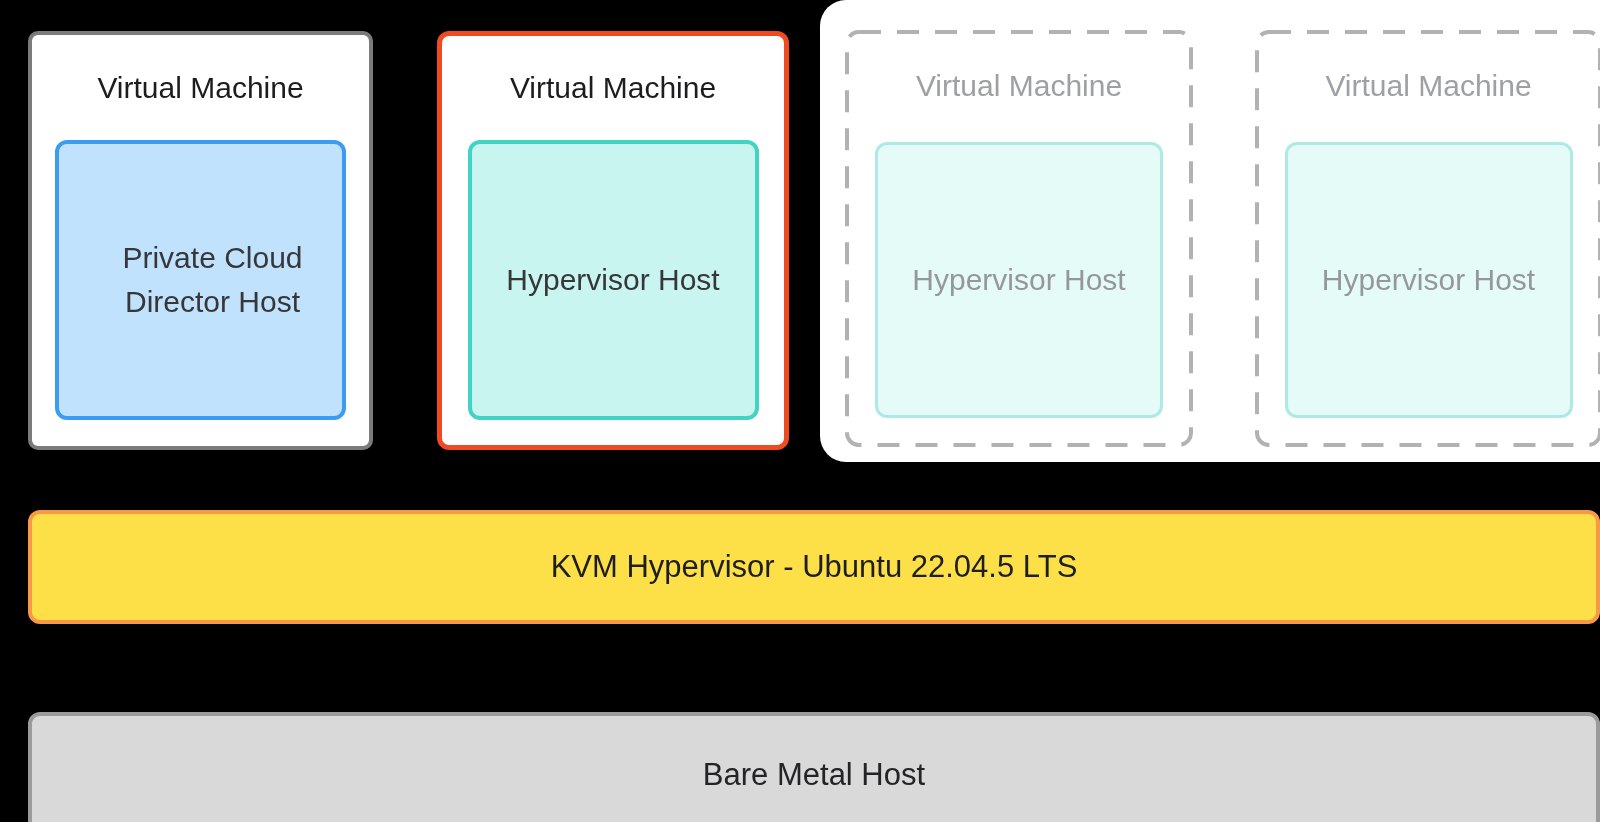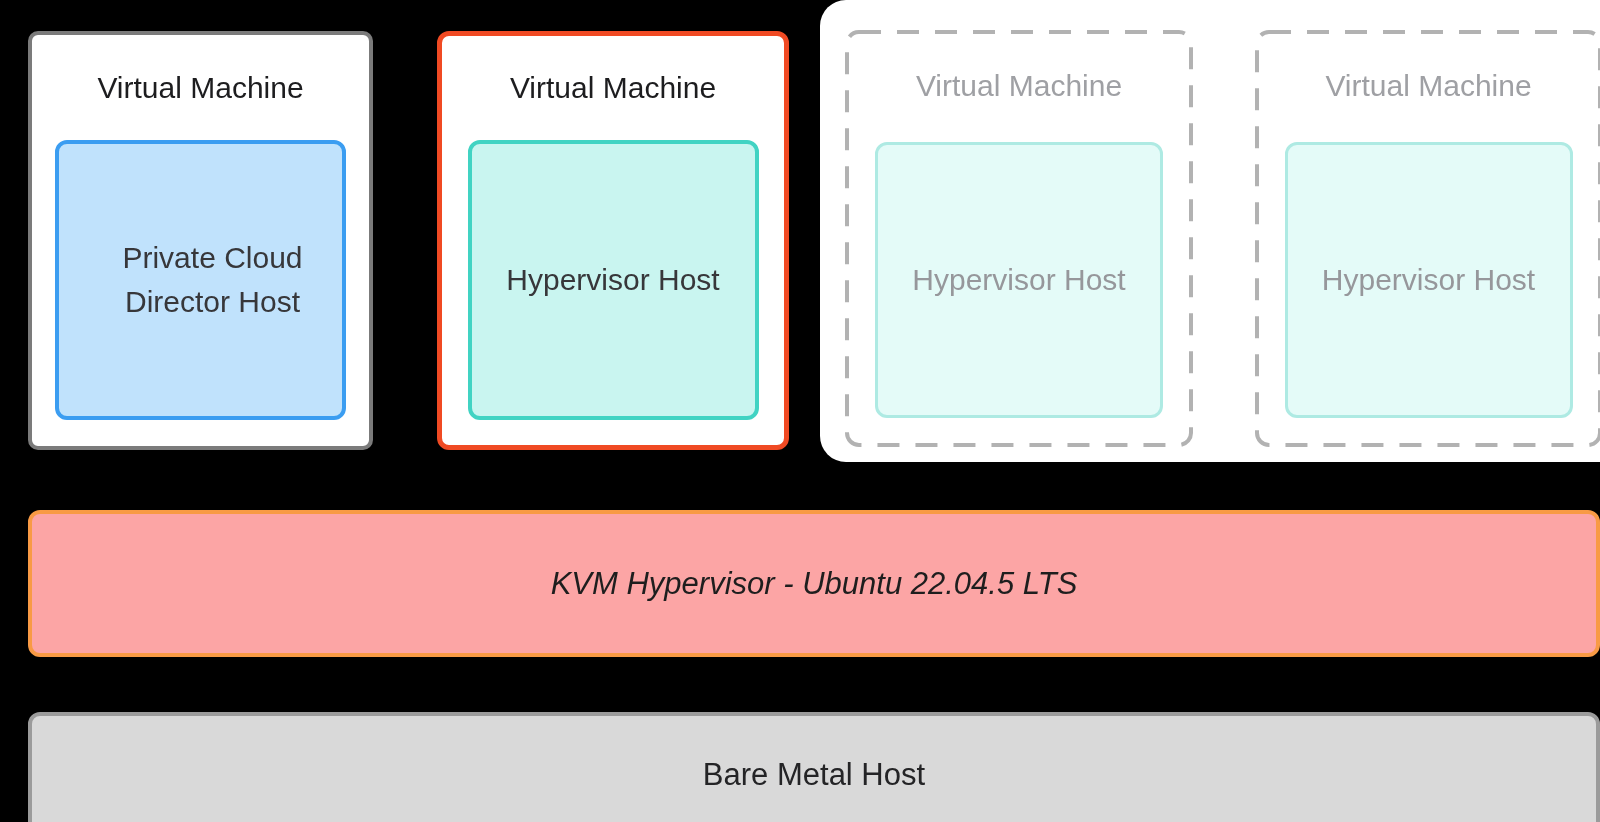--- a/index.html
+++ b/index.html
@@ -125,25 +125,24 @@
     width: 1572px;
     box-sizing: border-box;
     border-radius: 12px;
     display: flex;
     align-items: center;
     justify-content: center;
     font-size: 31px;
   }
   .layer-kvm {
     top: 510px;
-    height: 147px;
-    background: #fca5a5;
+    height: 114px;
+    background: #fde047;
     border: 4px solid #f89a45;
     color: #1e1e1e;
-    font-style: italic;
   }
   .layer-metal {
     top: 712px;
     height: 125px;
     background: #d9d9d9;
     border: 4px solid #9b9b9b;
     color: #242426;
     text-align: center;
   }
 </style>

